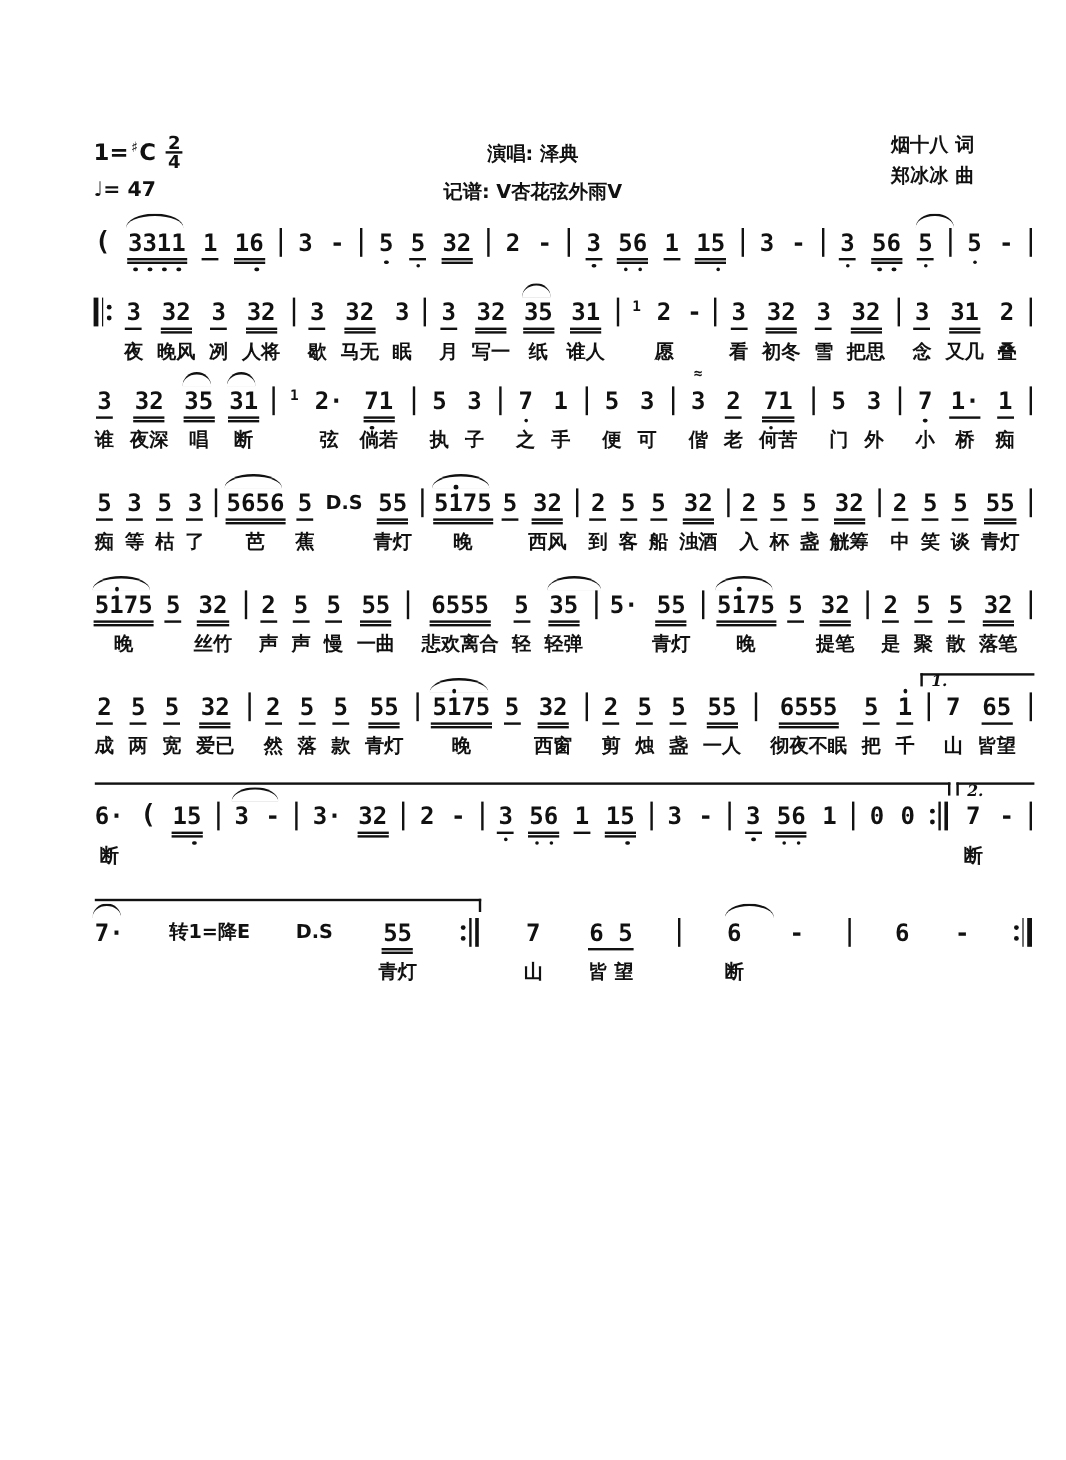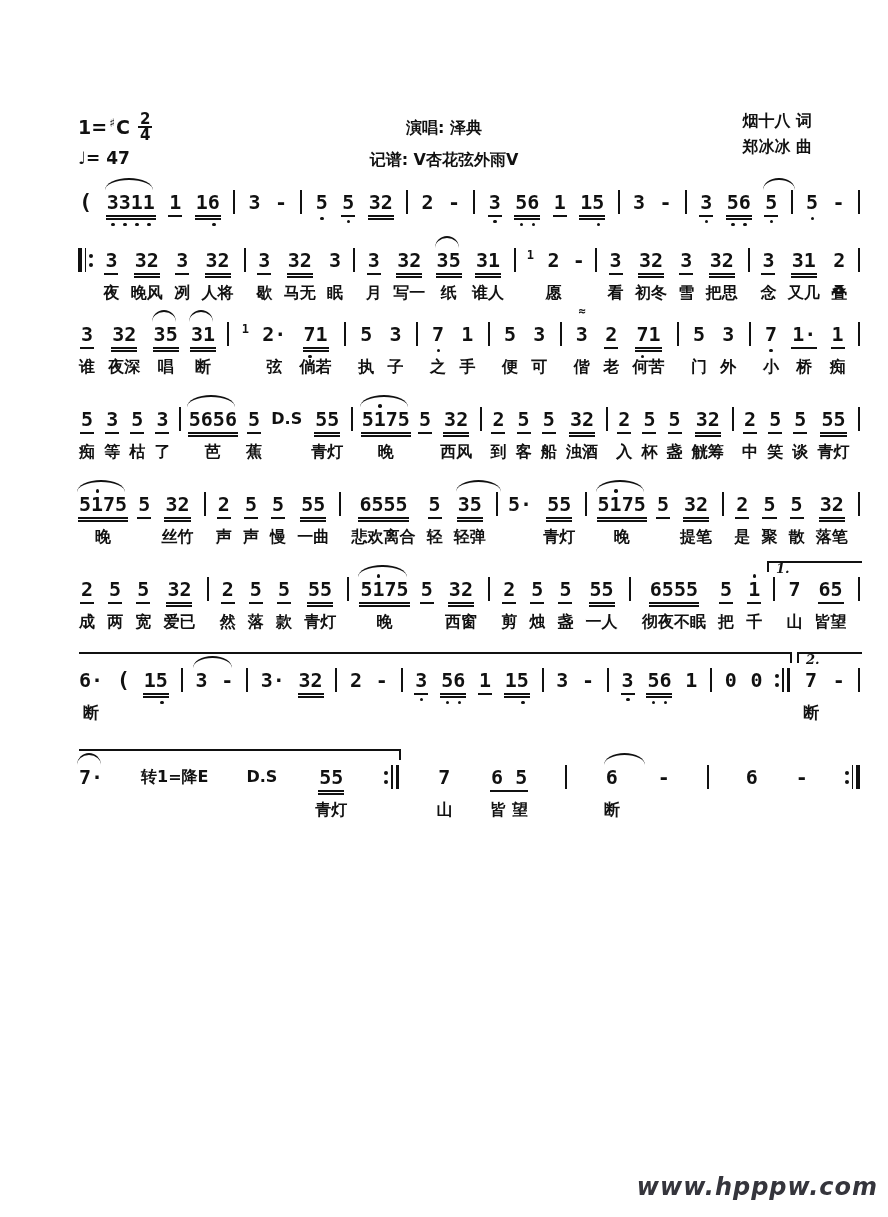--- a/index.html
+++ b/index.html
@@ -787,14 +787,13 @@
               <u></u>
             </i>
             <i class="b1"></i>
             <i class="b3"></i>
           </span>
         </div>
         <div class="bracket te" style="left: 1px; width: 320px;"></div>
       </div>
     </div>
 
-  <div class="watermark">www.hpppw.com</div>
 </div>
 
 </body></html>

